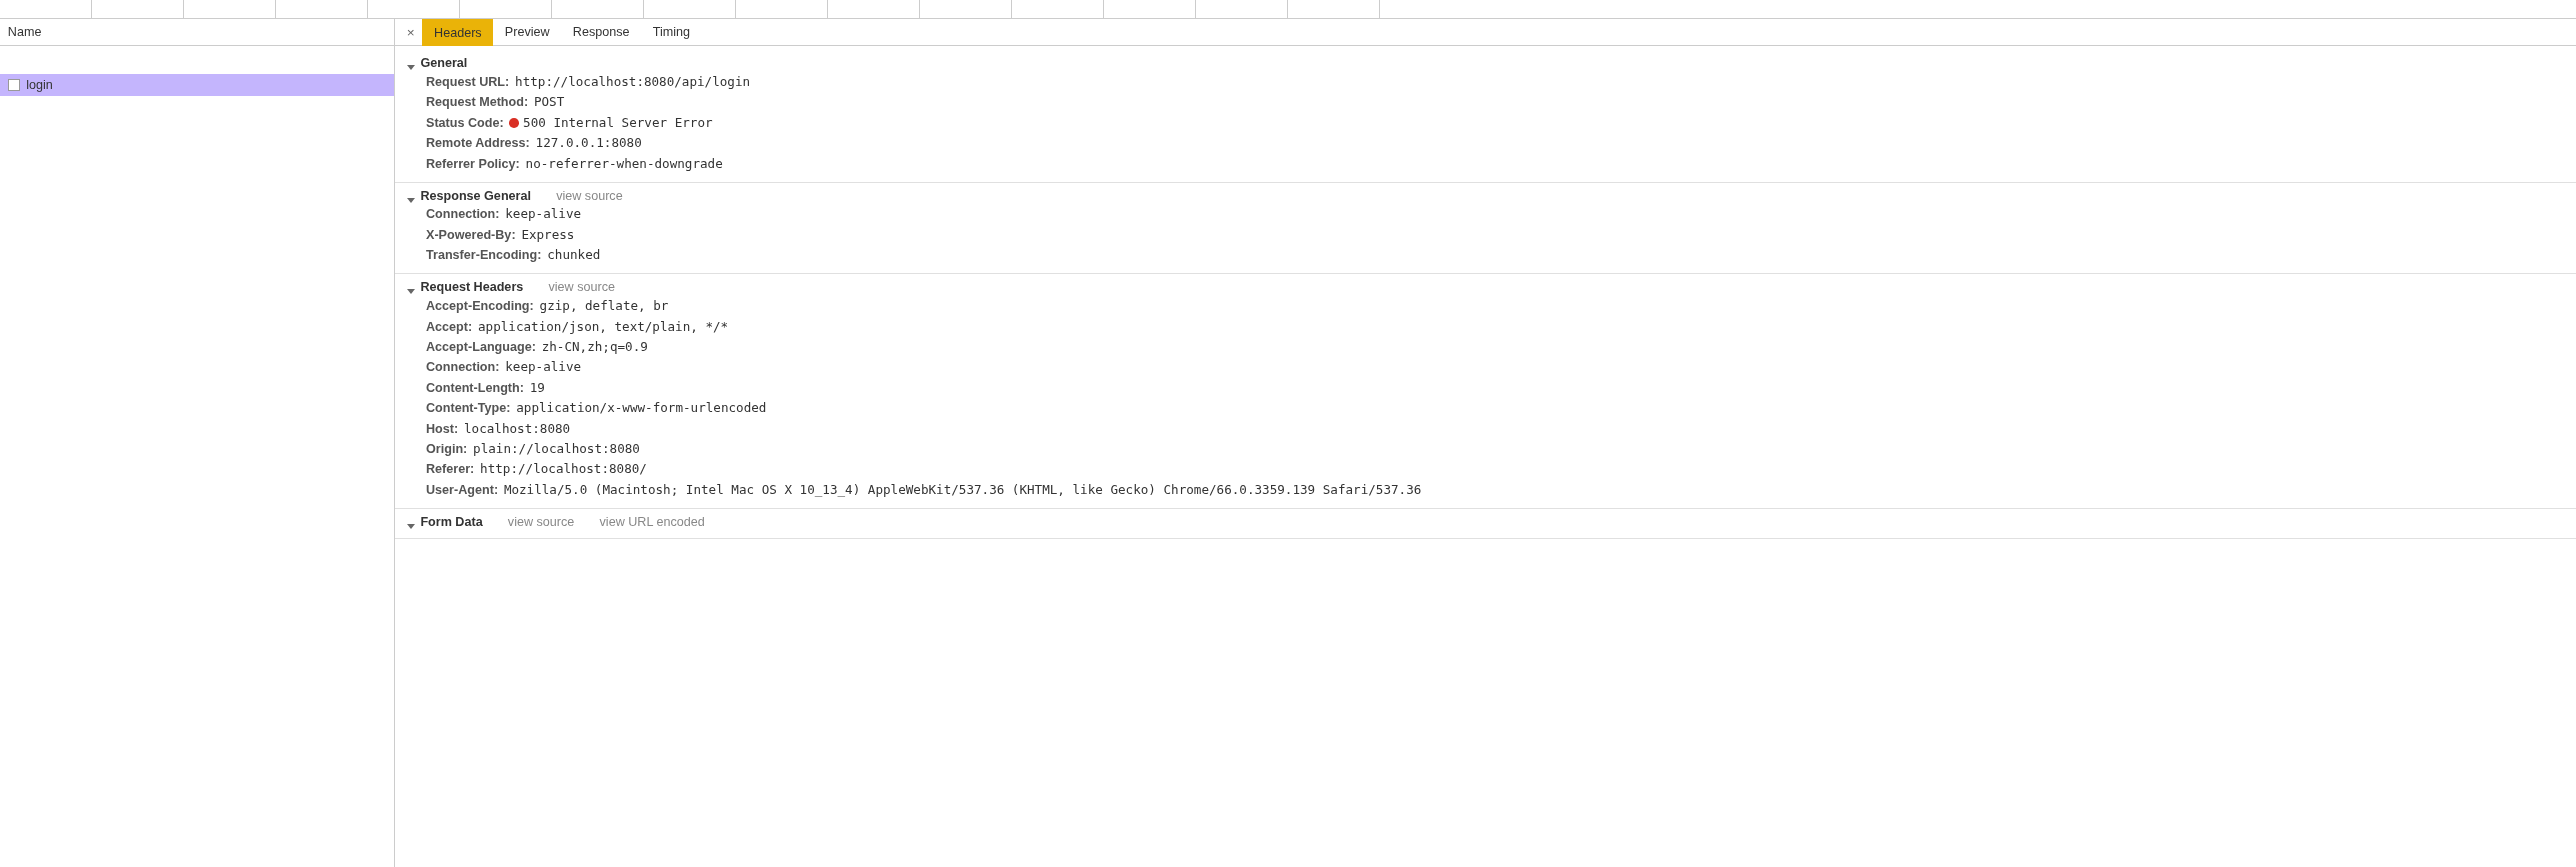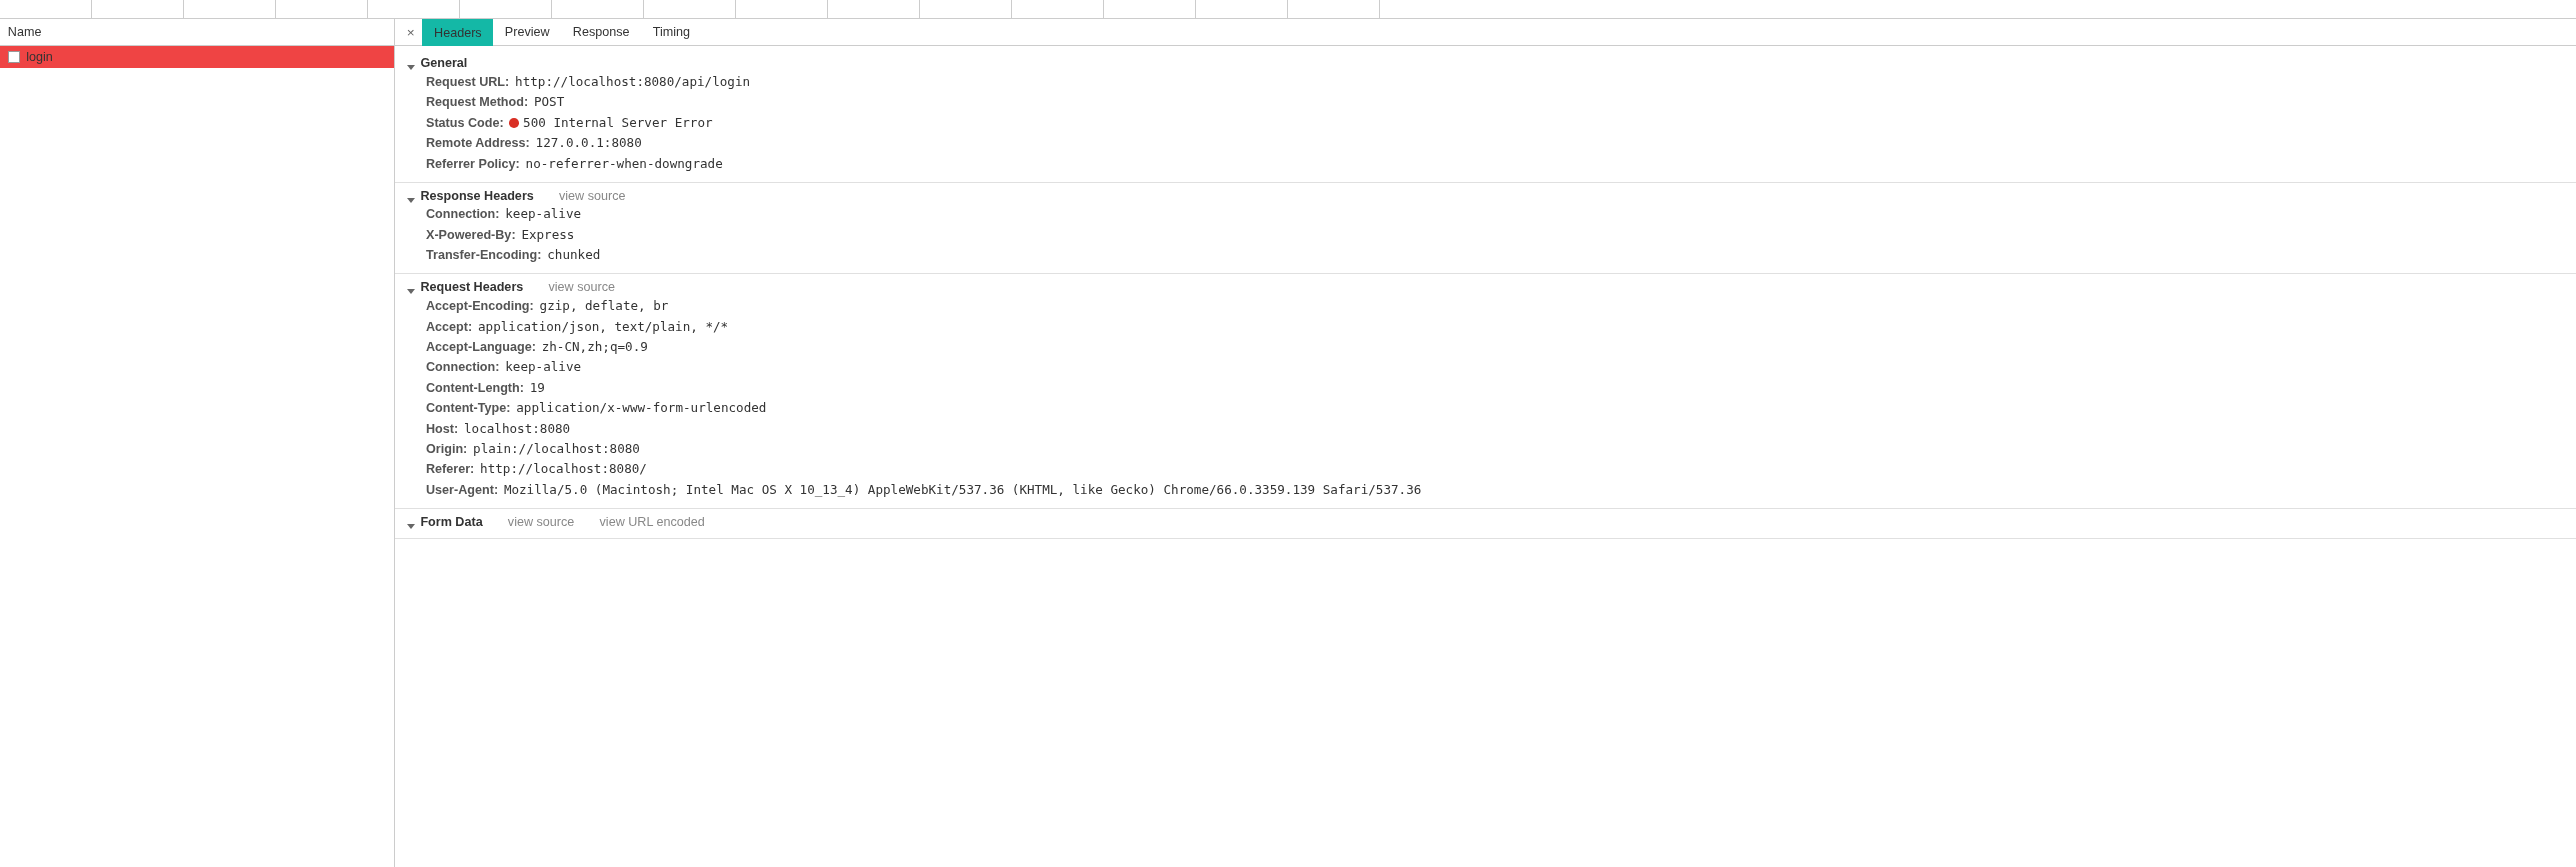--- a/index.html
+++ b/index.html
@@ -46,24 +46,25 @@
       font-size: 12.6px;
       color: #333;
     }
     .request-list {
       flex: 1;
     }
     .request-row {
       display: flex;
       align-items: center;
       padding: 3.9px 7.8px;
-      background: #ef4444;
+      background: #c4b5fd;
       font-size: 12.6px;
       color: #333;
       gap: 5.8px;
+      margin-top: 28px;
     }
     .request-checkbox {
       width: 12.6px;
       height: 12.6px;
       border: 1px solid #999;
       background: #fff;
     }
     .right-panel {
       flex: 1;
       display: flex;
@@ -83,21 +84,21 @@
       color: #666;
       cursor: pointer;
     }
     .detail-tab {
       padding: 5.8px 11.6px;
       font-size: 12.6px;
       color: #333;
       cursor: pointer;
     }
     .detail-tab.active {
-      background: #14b8a6;
+      background: #eab308;
       border-top: 1.9px solid transparent;
     }
     .detail-content {
       flex: 1;
       overflow-y: auto;
       padding: 3.9px 0;
     }
     .section {
       border-bottom: 1px solid #e0e0e0;
       padding: 3.9px 0 7.8px 0;
@@ -224,21 +225,21 @@
           </div>
           <div class="header-row">
             <span class="header-key">Referrer Policy:</span>
             <span class="header-value">no-referrer-when-downgrade</span>
           </div>
         </div>
 
         <div class="section">
           <div class="section-header">
             <span class="caret"></span>
-            <span class="section-title">Response Headers</span>
+            <span class="section-title">Response General</span>
             <span class="view-source">view source</span>
           </div>
           <div class="header-row">
             <span class="header-key">Connection:</span>
             <span class="header-value">keep-alive</span>
           </div>
           <div class="header-row">
             <span class="header-key">X-Powered-By:</span>
             <span class="header-value">Express</span>
           </div>

